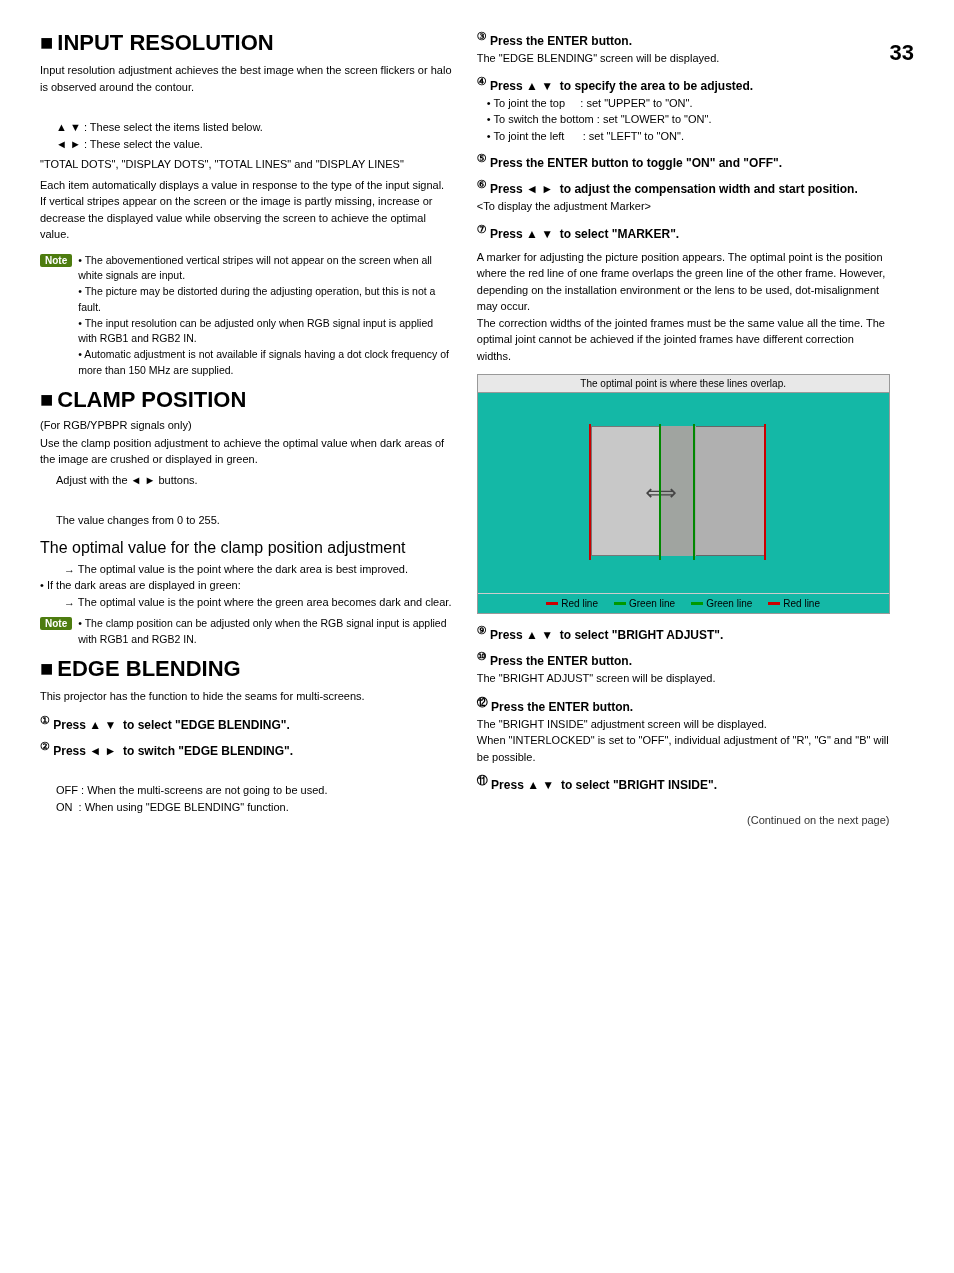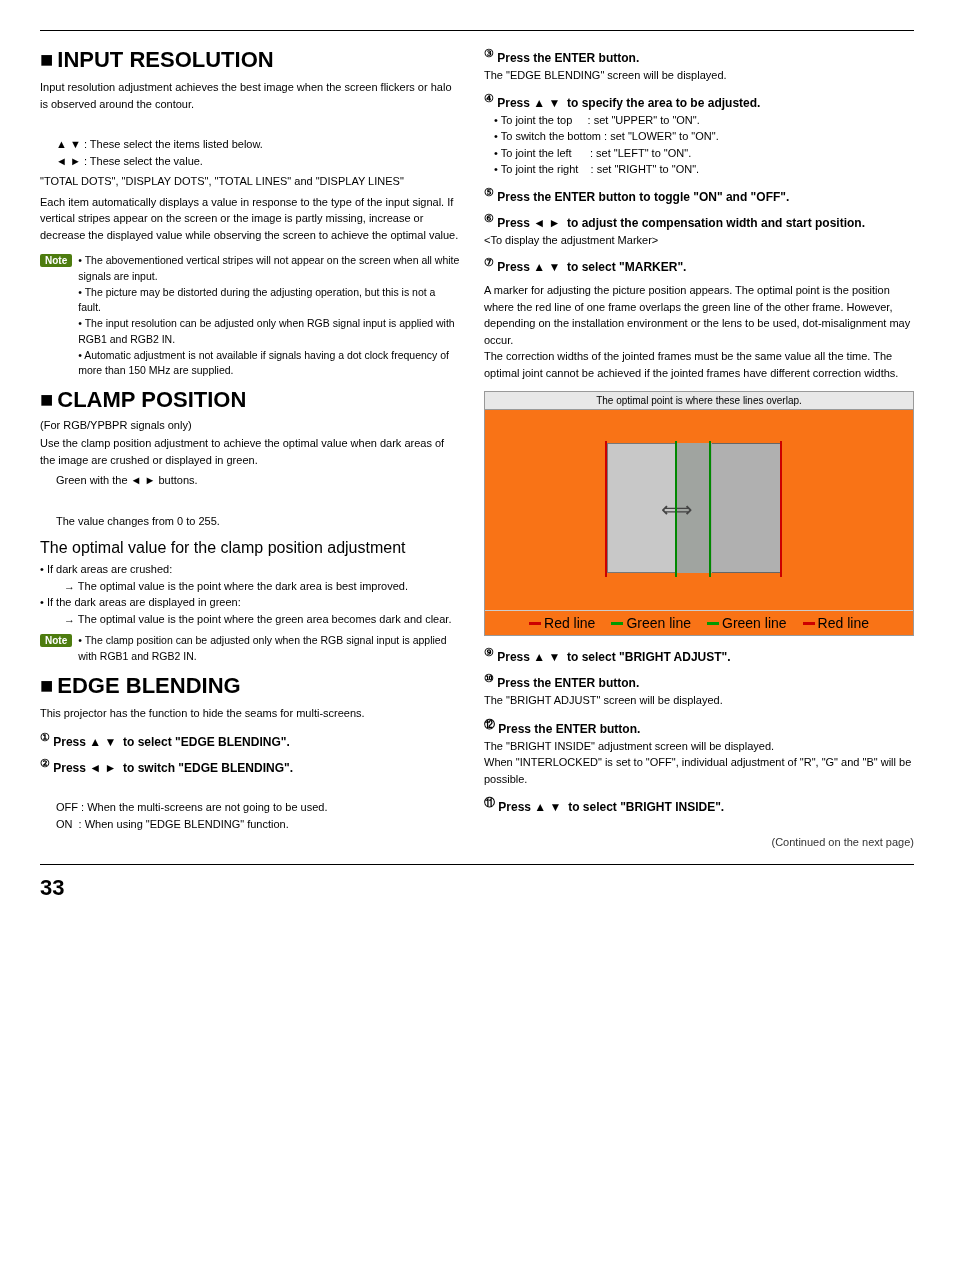--- a/index.html
+++ b/index.html
@@ -7,21 +7,21 @@
       font-family: Arial, Helvetica, sans-serif;
       font-size: 11px;
       background: #fff;
       color: #000;
       width: 954px;
       min-height: 1273px;
       padding: 30px 40px;
     }
     .page-container {
       display: flex;
-      flex-direction: column;
+      flex-direction: row;
       width: 100%;
     }
     .top-border {
       border-top: 1px solid #000;
       margin-bottom: 16px;
     }
     .two-col {
       display: flex;
       gap: 24px;
     }
@@ -95,21 +95,21 @@
       padding-left: 10px;
     }
     .step-body ul li::before {
       content: "• ";
     }
     .diagram-container {
       border: 1px solid #999;
       margin: 10px 0;
       padding: 0;
       position: relative;
-      background: #f97316;
+      background: #14b8a6;
     }
     .diagram-label-bar {
       background: #e8e8e8;
       border-bottom: 1px solid #999;
       font-size: 10px;
       padding: 3px 6px;
       text-align: center;
     }
     .diagram-visual {
       display: flex;
@@ -121,21 +121,21 @@
     }
     .diagram-inner {
       position: relative;
       width: 220px;
       height: 170px;
     }
     .diagram-footer {
       display: flex;
       justify-content: center;
       gap: 16px;
-      font-size: 14px;
+      font-size: 10px;
       padding: 4px;
       border-top: 1px solid #ccc;
     }
     .line-key {
       display: flex;
       align-items: center;
       gap: 3px;
     }
     .line-key-dot {
       width: 12px;
@@ -200,29 +200,28 @@
           </div>
         </div>
       </div>
 
       <div class="step">
         <div class="section-title">CLAMP POSITION</div>
         <div style="font-size:11px; margin-bottom:4px;">(For RGB/YPBPR signals only)</div>
         <div class="section-body">
           <div>Use the clamp position adjustment to achieve the optimal value when dark areas of the image are crushed or displayed in green.</div>
           <div class="indent" style="margin-top:4px;">
-            <div>Green with the ◄ ► buttons.</div>
+            <div>Adjust with the ◄ ► buttons.</div>
           </div>
           <div class="indent">
             <div>The value changes from 0 to 255.</div>
           </div>
         </div>
         <div style="font-size:16px; margin-bottom:4px;">The optimal value for the clamp position adjustment</div>
         <div style="font-size:11px; line-height:1.5;">
-          <div>• If dark areas are crushed:</div>
           <div class="indent2">→ The optimal value is the point where the dark area is best improved.</div>
           <div>• If the dark areas are displayed in green:</div>
           <div class="indent2">→ The optimal value is the point where the green area becomes dark and clear.</div>
         </div>
         <div class="note-box" style="margin-top:6px;">
           <span class="note-label">Note</span>
           <div class="note-content">
             <ul>
               <li>The clamp position can be adjusted only when the RGB signal input is applied with RGB1 and RGB2 IN.</li>
             </ul>
@@ -254,21 +253,20 @@
         <div class="step-body">The "EDGE BLENDING" screen will be displayed.</div>
       </div>
 
       <div class="step">
         <div class="step-label"><span class="step-num">④</span> <strong>Press ▲ ▼&nbsp; to specify the area to be adjusted.</strong></div>
         <div class="step-body">
           <ul>
             <li>To joint the top &nbsp;&nbsp;&nbsp;&nbsp;: set "UPPER" to "ON".</li>
             <li>To switch the bottom : set "LOWER" to "ON".</li>
             <li>To joint the left &nbsp;&nbsp;&nbsp;&nbsp;&nbsp;: set "LEFT" to "ON".</li>
-            <li>To joint the right &nbsp;&nbsp;&nbsp;: set "RIGHT" to "ON".</li>
           </ul>
         </div>
       </div>
 
       <div class="step">
         <div class="step-label"><span class="step-num">⑤</span> <strong>Press the ENTER button to toggle "ON" and "OFF".</strong></div>
       </div>
 
       <div class="step">
         <div class="step-label"><span class="step-num">⑥</span> <strong>Press ◄ ►&nbsp; to adjust the compensation width and start position.</strong></div>

